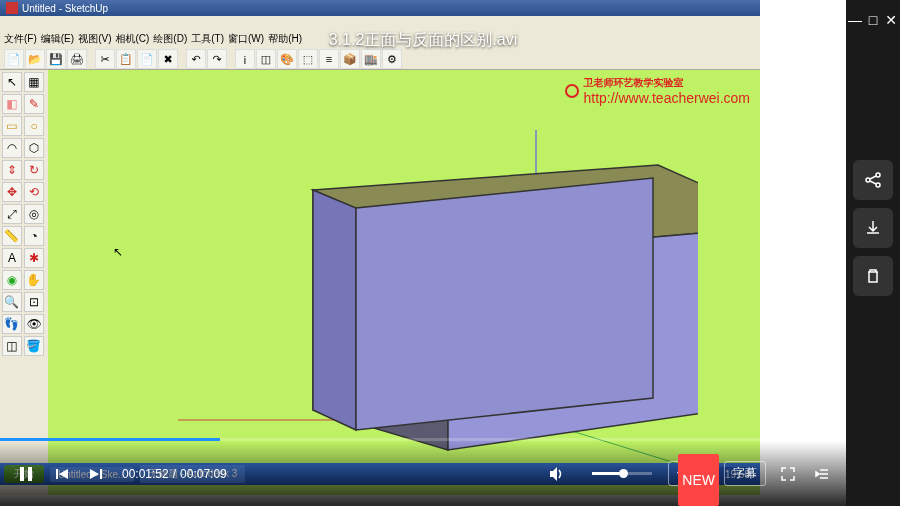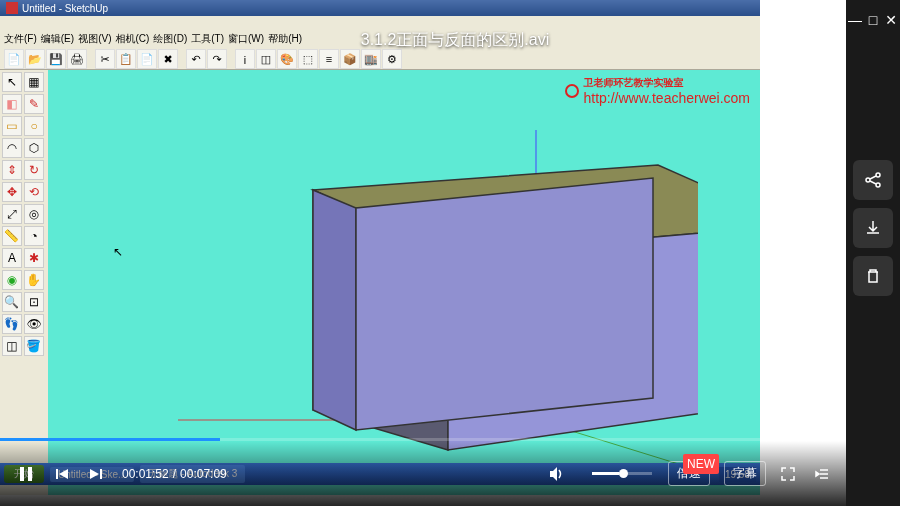--- a/index.html
+++ b/index.html
@@ -9,42 +9,42 @@
 .titlebar { height: 16px; background: linear-gradient(#4a6ea9, #2a4e89); color: #fff; font-size: 10px; padding: 3px 6px; display: flex; align-items: center; }
 .titlebar-icon { width: 12px; height: 12px; background: #c33; margin-right: 4px; }
 .menubar { height: 18px; background: #ece9d8; font-size: 10px; display: flex; padding: 16px 4px; gap: 4px; }
 .menubar span { color: #000; }
 .main-toolbar { height: 22px; background: #ece9d8; display: flex; gap: 1px; padding: 1px 4px; border-bottom: 1px solid #aca899; }
 .tb-btn { width: 20px; height: 20px; background: #f5f5f0; border: 1px solid #ddd; display: flex; align-items: center; justify-content: center; font-size: 11px; }
 .tb-sep { width: 2px; margin: 0 2px; }
 .work-area { display: flex; height: 425px; }
 .left-tools { width: 48px; background: #ece9d8; display: flex; flex-wrap: wrap; padding: 2px; gap: 2px; align-content: flex-start; }
 .tool { width: 20px; height: 20px; background: #f5f5f0; border: 1px solid #ccc; display: flex; align-items: center; justify-content: center; font-size: 12px; }
-.canvas { flex: 1; background: #5eead4; position: relative; }
+.canvas { flex: 1; background: #bef264; position: relative; }
 .watermark { position: absolute; right: 10px; top: 6px; font-size: 10px; color: #d22; display: flex; align-items: center; gap: 4px; }
 .watermark-icon { width: 14px; height: 14px; border: 2px solid #d22; border-radius: 50%; }
 .box-3d { position: absolute; left: 130px; top: 60px; }
 .cursor { position: absolute; left: 65px; top: 175px; font-size: 12px; }
-.video-title { position: absolute; left: 50%; top: 30px; transform: translateX(-50%); color: #fff; font-size: 16px; text-shadow: 0 1px 3px rgba(0,0,0,0.8); z-index: 10; margin-left: 32px; }
+.video-title { position: absolute; left: 50%; top: 30px; transform: translateX(-50%); color: #fff; font-size: 16px; text-shadow: 0 1px 3px rgba(0,0,0,0.8); z-index: 10; }
 .right-panel { position: absolute; right: 0; top: 0; width: 54px; height: 506px; background: #1a1a1a; display: flex; flex-direction: column; align-items: center; }
 .win-controls { display: flex; width: 100%; height: 40px; }
 .win-btn { flex: 1; display: flex; align-items: center; justify-content: center; color: #fff; font-size: 14px; }
 .side-actions { display: flex; flex-direction: column; gap: 8px; margin-top: 120px; }
 .side-btn { width: 40px; height: 40px; background: #333; border-radius: 6px; display: flex; align-items: center; justify-content: center; color: #fff; font-size: 18px; }
 .progress-bar { position: absolute; left: 0; top: 438px; width: 846px; height: 3px; background: rgba(255,255,255,0.2); z-index: 20; }
 .progress-played { height: 100%; width: 26%; background: #1e90ff; }
 .controls-bar { position: absolute; left: 0; bottom: 0; width: 846px; height: 65px; background: linear-gradient(transparent, rgba(0,0,0,0.85)); display: flex; align-items: center; padding: 0 16px; z-index: 20; }
 .ctrl-btn { color: #fff; margin-right: 18px; display: flex; align-items: center; justify-content: center; cursor: pointer; }
 .time-display { color: #fff; font-size: 12px; display: flex; gap: 4px; }
 .spacer { flex: 1; }
 .vol-slider { width: 60px; height: 3px; background: rgba(255,255,255,0.3); margin-left: 8px; margin-right: 16px; position: relative; }
 .vol-fill { width: 45%; height: 100%; background: #fff; }
 .vol-thumb { position: absolute; left: 45%; top: -3px; width: 9px; height: 9px; background: #fff; border-radius: 50%; }
 .speed-btn { color: #fff; font-size: 12px; border: 1px solid rgba(255,255,255,0.5); padding: 3px 8px; border-radius: 3px; margin-right: 14px; position: relative; }
-.new-badge { position: absolute; top: -8px; right: -10px; background: #ff4444; color: #fff; font-size: 12px; padding: 3px 4px; border-radius: 2px; }
+.new-badge { position: absolute; top: -8px; right: -10px; background: #ff4444; color: #fff; font-size: 14px; padding: 18px 4px; border-radius: 2px; }
 .subtitle-btn { color: #fff; font-size: 12px; border: 1px solid rgba(255,255,255,0.5); padding: 3px 8px; border-radius: 3px; margin-right: 14px; }
 .taskbar { position: absolute; bottom: 0; left: 0; width: 760px; height: 22px; background: linear-gradient(#3a76d8,#2456b8); display: flex; align-items: center; font-size: 10px; color: #fff; padding: 0 4px; gap: 6px; }
 .start-btn { background: linear-gradient(#5c9a3c,#3c7a1c); padding: 2px 10px; border-radius: 3px; }
 .task-item { background: #4a86e8; padding: 2px 8px; border-radius: 2px; }
 .tray { margin-left: auto; background: #2456b8; padding: 2px 6px; }
 </style>
 </head>
 <body>
 
 <div class="video-area">

